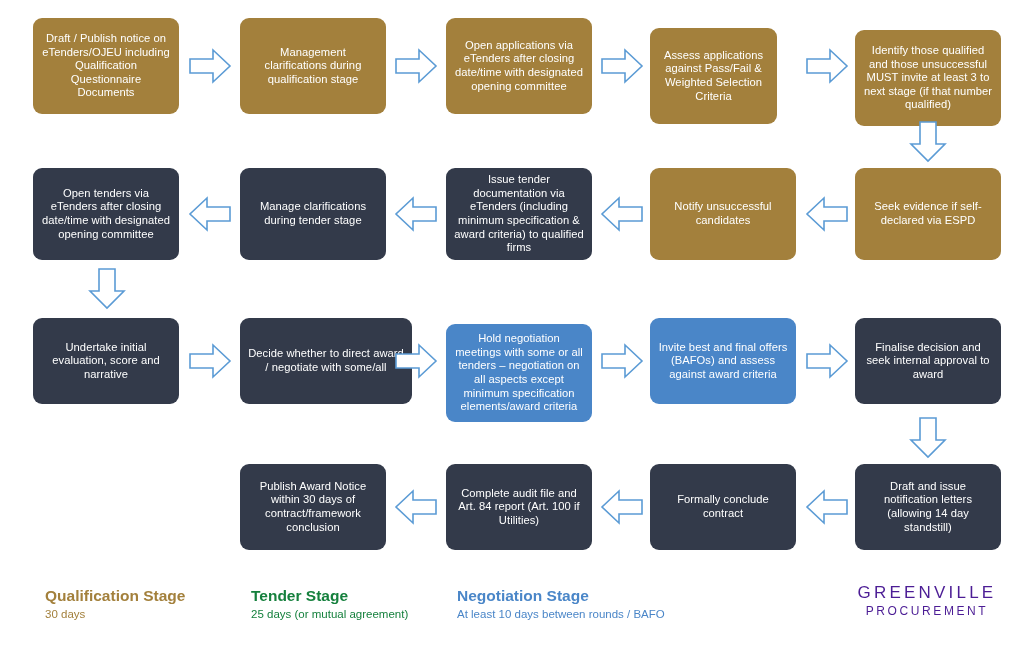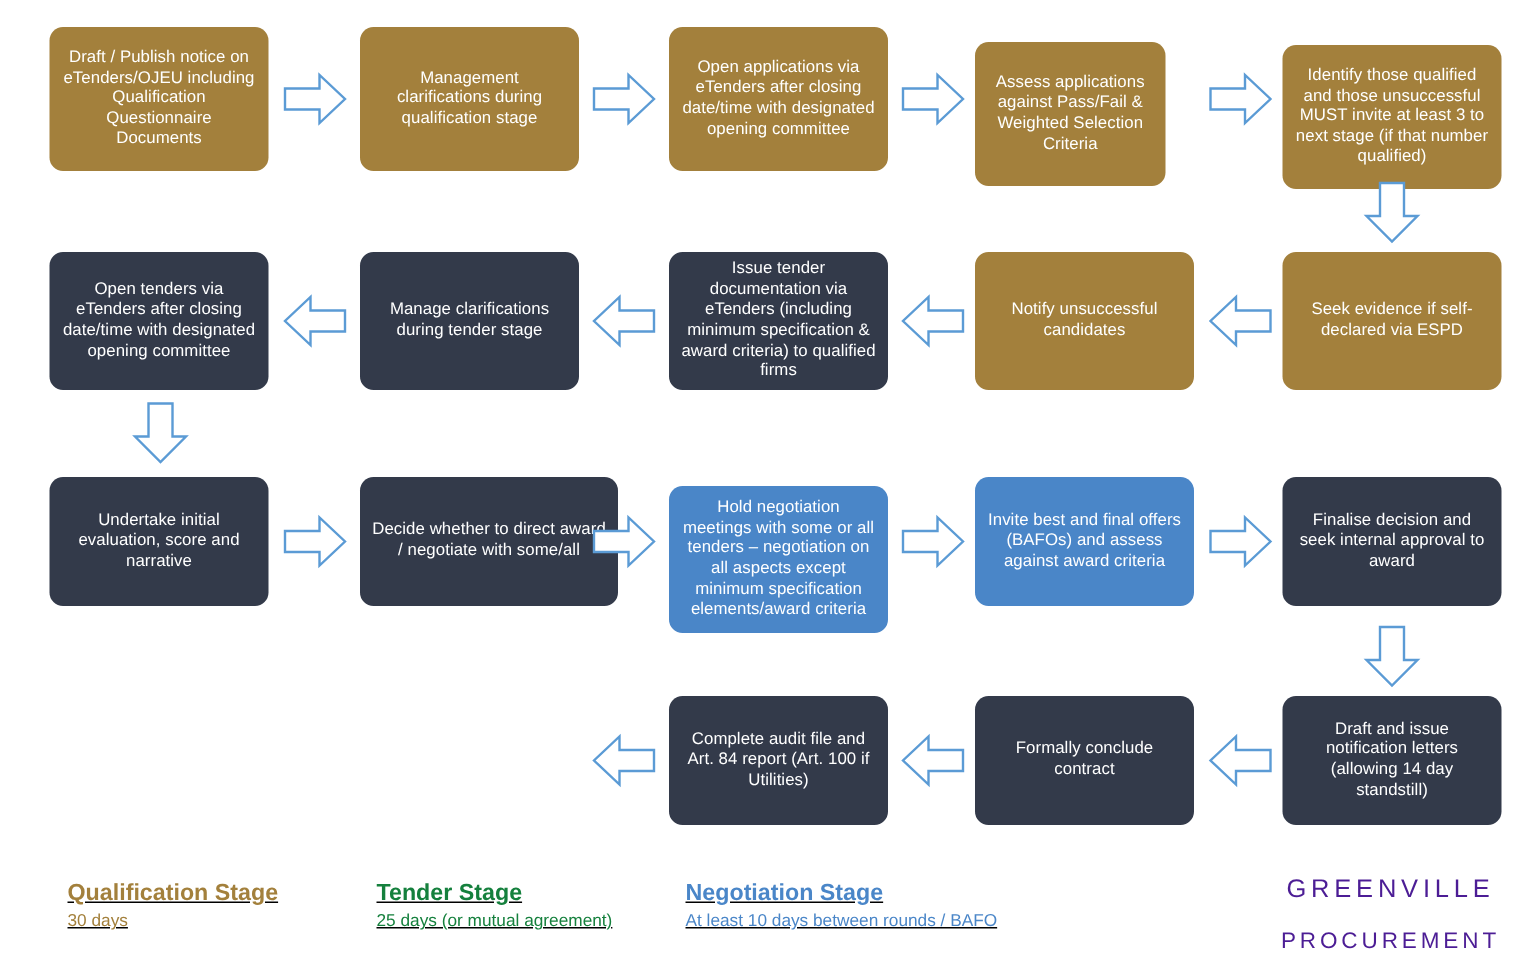--- a/index.html
+++ b/index.html
@@ -43,21 +43,20 @@
   .c-blue   { background: #4a86c8; }
 
   .arrow {
     position: absolute;
     display: block;
   }
   .arrow svg { display: block; }
 
   .legend {
     position: absolute;
-    text-decoration: underline;
   }
   .legend .legend-title {
     font-size: 15.5px;
     font-weight: bold;
     line-height: 19px;
     white-space: nowrap;
   }
   .legend .legend-sub {
     font-size: 11.5px;
     line-height: 15px;
@@ -76,24 +75,24 @@
     text-align: center;
     color: #4c1d95;
   }
   .brand .brand-name {
     font-size: 17px;
     letter-spacing: 3.2px;
     line-height: 20px;
     font-weight: 400;
   }
   .brand .brand-sub {
-    font-size: 15px;
+    font-size: 12px;
     letter-spacing: 2.6px;
     line-height: 15px;
-    margin-top: 17px;
+    margin-top: 1px;
     font-weight: 400;
   }
 </style>
 </head>
 <body>
 
 <div id="canvas">
 
   <div class="node c-gold" style="left:33px; top:18px; width:146px; height:96px;">
     <span class="node-label">Draft / Publish notice on eTenders/OJEU including Qualification Questionnaire Documents</span>
@@ -268,20 +267,23 @@
   <div class="node c-navy" style="left:446px; top:464px; width:146px; height:86px;">
     <span class="node-label">Complete audit file and Art. 84 report (Art. 100 if Utilities)</span>
   </div>
 
   <span class="arrow" style="left:392px; top:483px;">
     <svg width="48" height="48" viewBox="0 0 48 48">
         <path d="M44 17 L21 17 L21 8 L4 24 L21 40 L21 31 L44 31 Z" fill="#ffffff" stroke="#5b9bd5" stroke-width="1.6"></path>
       </svg>
   </span>
 
+  <div class="node c-navy" style="left:240px; top:464px; width:146px; height:86px;">
+    <span class="node-label">Publish Award Notice within 30 days of contract/framework conclusion</span>
+  </div>
 
   <div class="legend legend-qualification" style="left:45px; top:586px;">
     <div class="legend-title">Qualification Stage</div>
     <div class="legend-sub">30 days</div>
   </div>
 
   <div class="legend legend-tender" style="left:251px; top:586px;">
     <div class="legend-title">Tender Stage</div>
     <div class="legend-sub">25 days (or mutual agreement)</div>
   </div>

